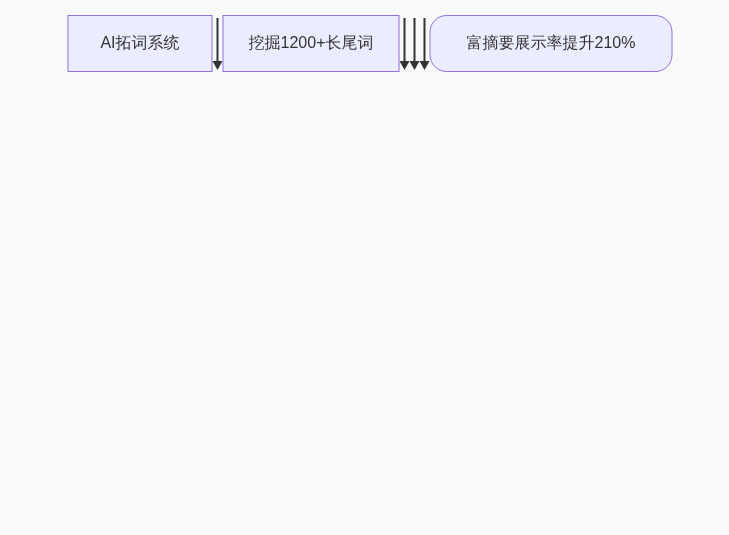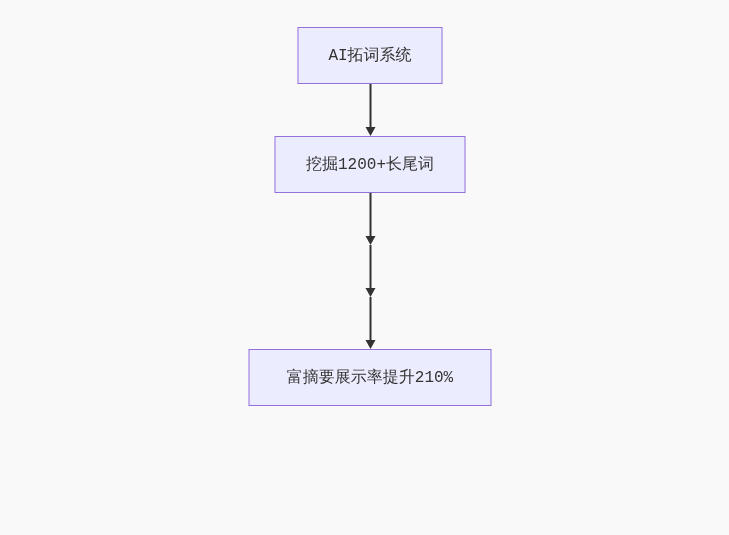--- a/index.html
+++ b/index.html
@@ -9,47 +9,46 @@
   body {
     width: 729px;
     height: 535px;
     background: #f9f9f9;
     overflow: hidden;
     font-family: "Liberation Sans", sans-serif;
     position: relative;
   }
   .flow-canvas {
     position: absolute;
-    top: 27px;
+    top: 15px;
     left: 370px;
     transform: translateX(-50%);
     display: flex;
-    flex-direction: column;
+    flex-direction: row;
     align-items: center;
-    font-family: Liberation Mono, monospace;
   }
   .flow-node {
     box-sizing: border-box;
     height: 57px;
     background: #ECECFF;
     border: 1.5px solid #9370DB;
     color: #333333;
     font-size: 16px;
     display: flex;
     align-items: center;
     justify-content: center;
     text-align: center;
     white-space: nowrap;
   }
   
   .flow-node.n1 { width: 145px; }
-  .flow-node.n2 { width: 191px; align-items: center; }
+  .flow-node.n2 { width: 177px; align-items: center; }
   .flow-node.n3 { width: 219px; }
   .flow-node.n4 { width: 213px; }
-  .flow-node.n5 { width: 243px; }
+  .flow-node.n5 { width: 243px; border-radius: 17px; }
   .flow-arrow {
     height: 52px;
     display: flex;
     flex-direction: column;
     align-items: center;
   }
   .flow-arrow .shaft {
     width: 2px;
     flex: 1 1 auto;
     background: #333333;

